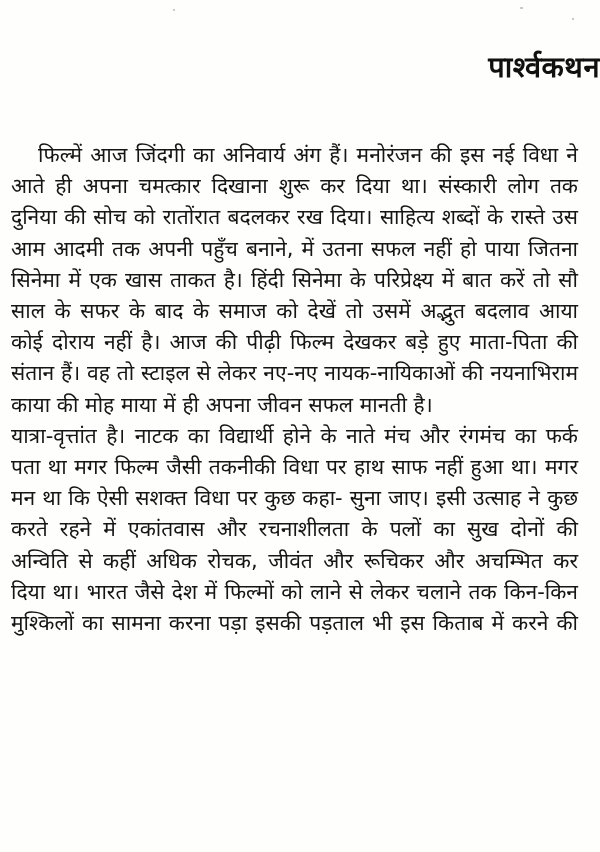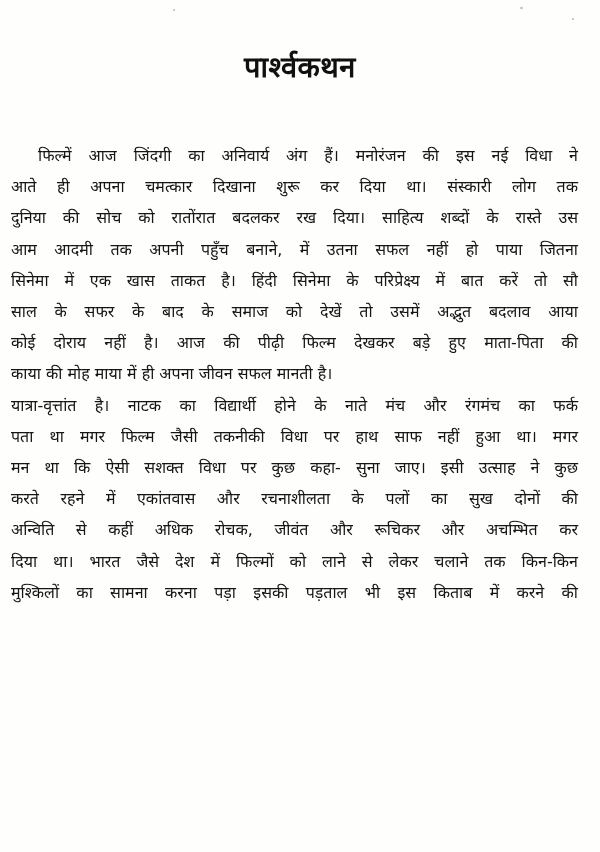--- a/index.html
+++ b/index.html
@@ -12,31 +12,31 @@
     position: relative;
     width: 600px;
     height: 852px;
     background: #fefefdea;
     background-color: #fefefd;
     color: #151515;
     overflow: hidden;
   }
   .heading {
     padding-top: 50px;
-    text-align: center;
+    text-align: right;
     font-size: 29px;
     line-height: 34px;
     font-weight: 700;
     letter-spacing: 0.5px;
     color: #101010;
   }
   .body-text {
     margin-top: 56px;
     padding: 0 22px 0 11px;
-    font-size: 16px;
+    font-size: 21px;
     line-height: 31.2px;
   }
   .para { margin: 0; }
   .line {
     display: block;
     text-align: justify;
     text-align-last: justify;
   }
   .line.indent { text-indent: 27px; }
   .line.short {
@@ -66,20 +66,21 @@
   <div class="body-text">
 
     <p class="para">
       <span class="line indent">फिल्में आज जिंदगी का अनिवार्य अंग हैं। मनोरंजन की इस नई विधा ने</span>
       <span class="line">आते ही अपना चमत्कार दिखाना शुरू कर दिया था। संस्कारी लोग तक</span>
       <span class="line">दुनिया की सोच को रातोंरात बदलकर रख दिया। साहित्य शब्दों के रास्ते उस</span>
       <span class="line">आम आदमी तक अपनी पहुँच बनाने, में उतना सफल नहीं हो पाया जितना</span>
       <span class="line">सिनेमा में एक खास ताकत है। हिंदी सिनेमा के परिप्रेक्ष्य में बात करें तो सौ</span>
       <span class="line">साल के सफर के बाद के समाज को देखें तो उसमें अद्भुत बदलाव आया</span>
       <span class="line">कोई दोराय नहीं है। आज की पीढ़ी फिल्म देखकर बड़े हुए माता-पिता की</span>
+      <span class="line">संतान हैं। वह तो  स्टाइल से लेकर नए-नए नायक-नायिकाओं की नयनाभिराम</span>
       <span class="line short">काया की मोह माया में ही अपना जीवन सफल मानती है।</span>
     </p>
 
     <p class="para">
       <span class="line">यात्रा-वृत्तांत है। नाटक का विद्यार्थी होने के नाते मंच और रंगमंच का फर्क</span>
       <span class="line">पता था मगर फिल्म जैसी तकनीकी विधा पर हाथ साफ नहीं हुआ था। मगर</span>
       <span class="line">मन था कि ऐसी सशक्त विधा पर कुछ कहा- सुना जाए। इसी उत्साह ने कुछ</span>
       <span class="line">करते रहने में एकांतवास और रचनाशीलता के पलों का सुख दोनों की</span>
       <span class="line">अन्विति से कहीं अधिक रोचक, जीवंत और रूचिकर और अचम्भित कर</span>
       <span class="line">दिया था। भारत जैसे देश में फिल्मों को लाने से लेकर चलाने तक किन-किन</span>

